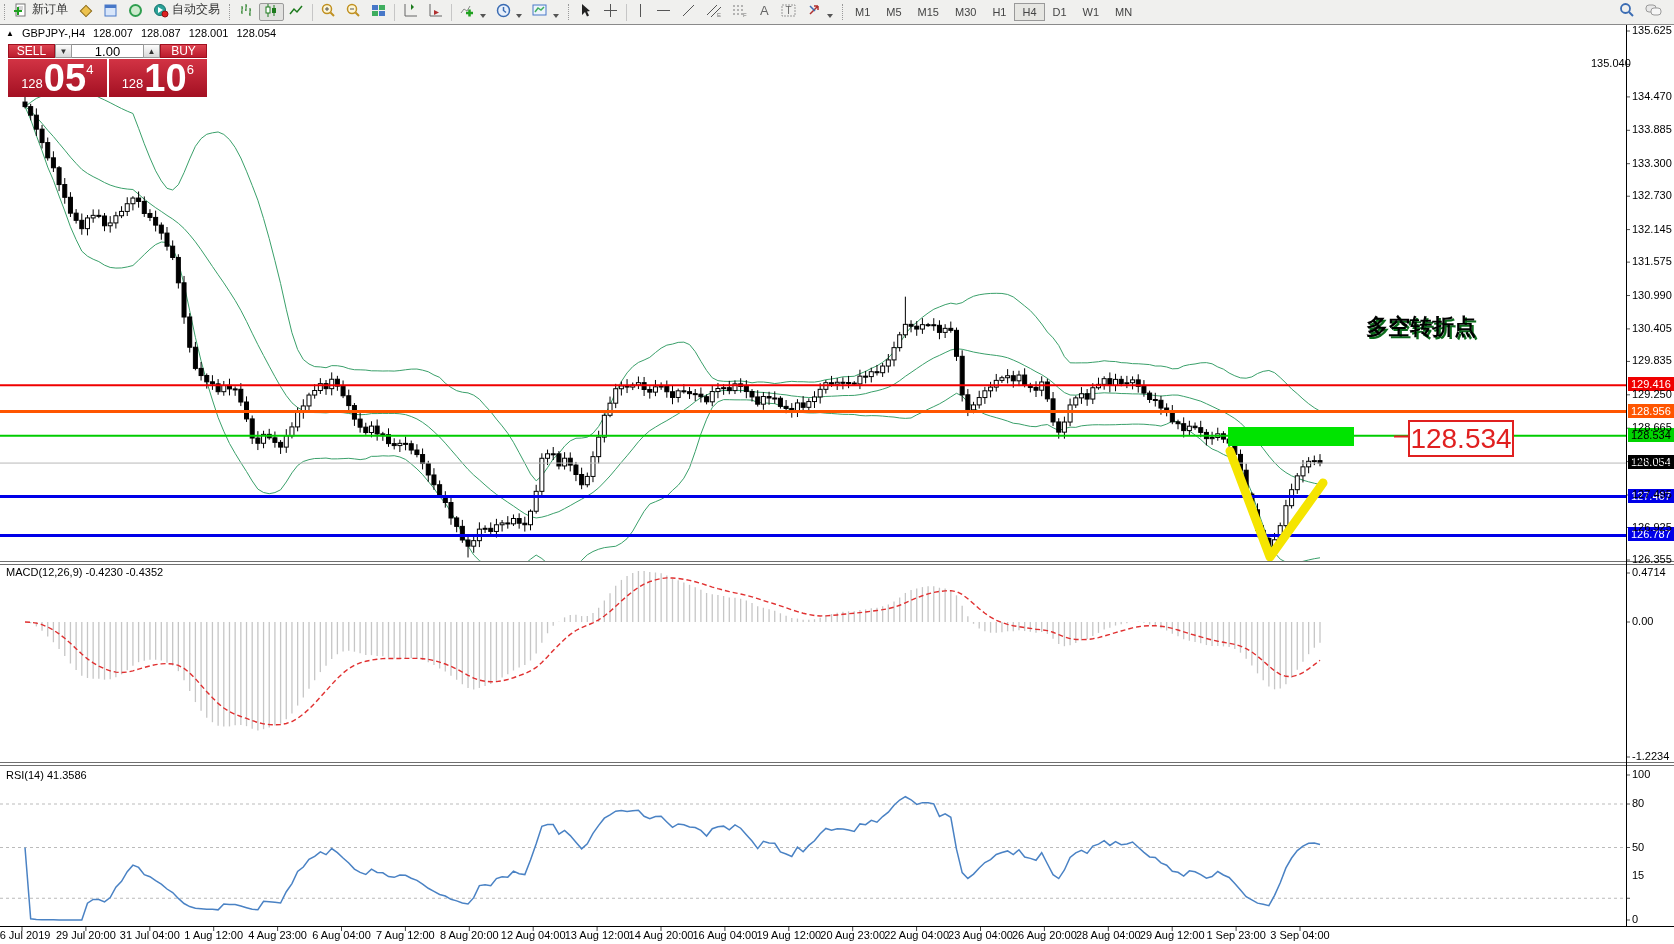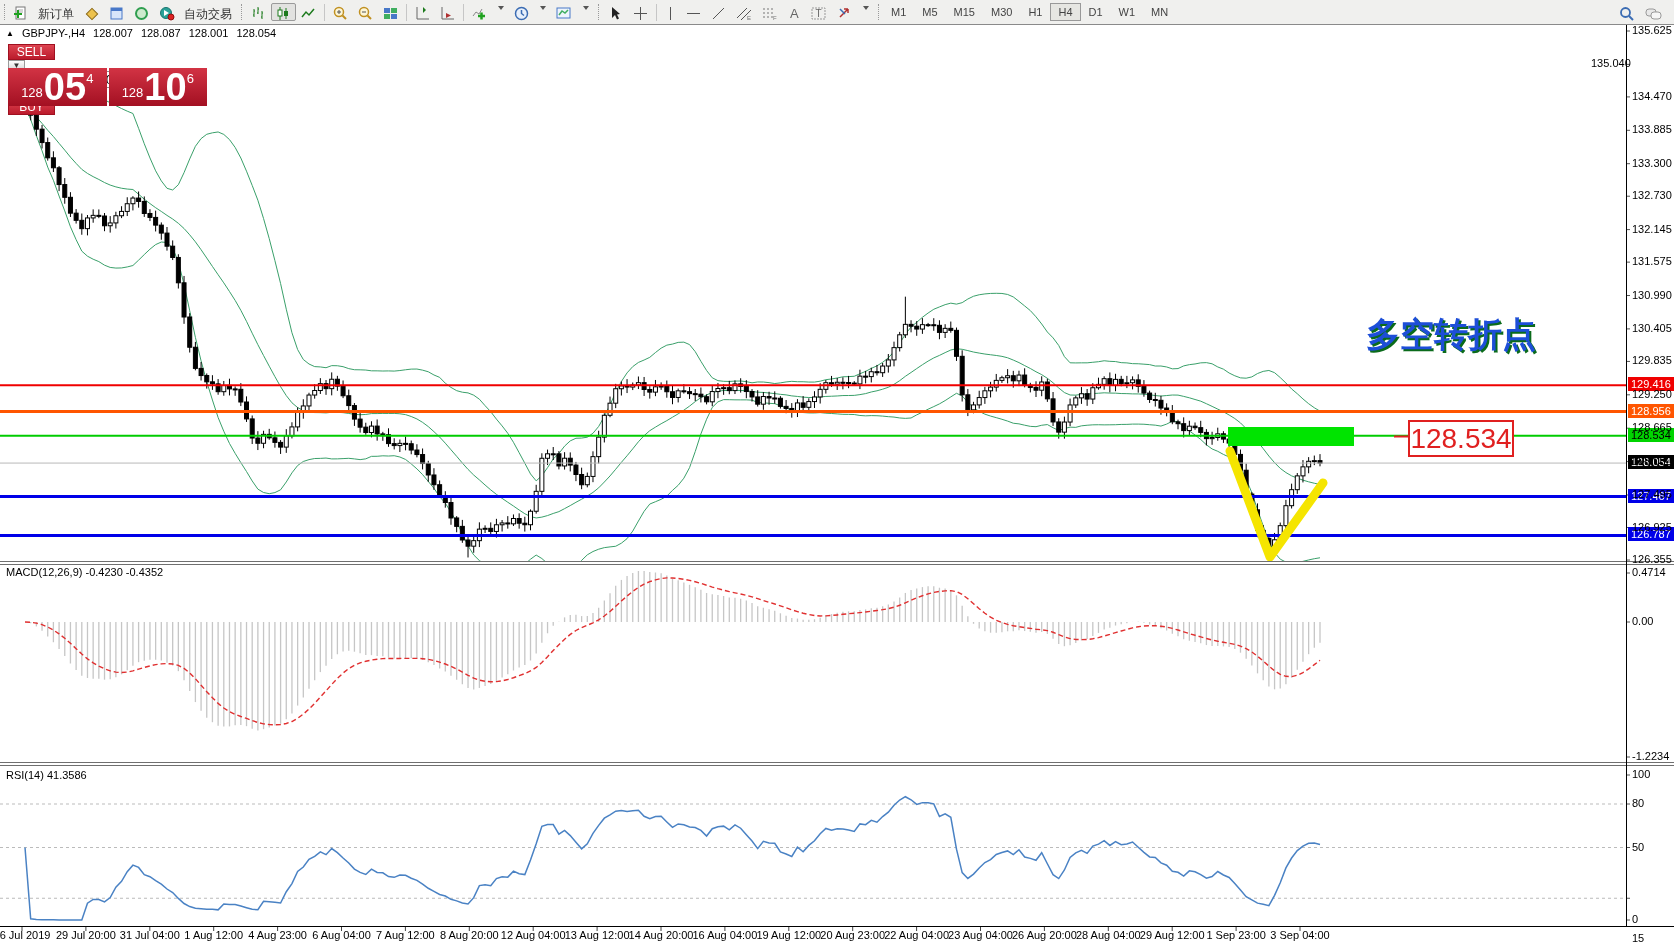--- a/index.html
+++ b/index.html
@@ -3,21 +3,21 @@
 <meta charset="utf-8">
 <style>
   html,body{margin:0;padding:0;background:#fff;}
   #app{position:relative;width:1674px;height:944px;overflow:hidden;background:#fff;
        font-family:"Liberation Sans","DejaVu Sans",sans-serif;}
   
   #toolbar{position:absolute;left:0;top:0;width:1674px;height:24px;background:#f0f0ee;
            border-bottom:1px solid #8a8a8a;display:flex;align-items:center;z-index:30;font-size:12px;color:#333;}
   .handle{border-left:1px dotted #9a9a9a;height:16px;margin:0 4px;}
   .vsep{width:1px;height:17px;background:#c6c6c6;margin:0 3px;}
-  .tool{display:flex;align-items:flex-start;gap:9px;padding:2px 4px;border:1px solid transparent;
+  .tool{display:flex;align-items:flex-end;gap:3px;padding:2px 4px;border:1px solid transparent;
         border-radius:2px;height:18px;box-sizing:border-box;cursor:default;}
   .tool.pressed{background:#e2e2e0;border-color:#9a9a9a;}
   .tool svg{display:block;}
   .caret{width:0;height:0;border-left:3px solid transparent;border-right:3px solid transparent;
          border-top:4px solid #555;margin-left:2px;}
   .tf{padding:2px 7px;height:18px;box-sizing:border-box;border:1px solid transparent;font-size:11px;color:#444;}
   .tf.active{background:#eceme8;background:#e6e6e2;border-color:#999;}
   #tbright{margin-left:auto;display:flex;align-items:center;margin-right:6px;}
   
   #chart-svg{position:absolute;left:0;top:0;z-index:1;}
@@ -31,21 +31,21 @@
   #vaxis{position:absolute;left:1626px;top:24px;width:1px;height:902px;background:#000;z-index:4;}
   #baseline{position:absolute;left:0;top:926px;width:1674px;height:1px;background:#000;z-index:4;}
   #symbol-info{position:absolute;left:6px;top:27px;z-index:6;font:11px "Liberation Sans","DejaVu Sans",sans-serif;
                color:#000;display:flex;gap:8px;align-items:center;}
   #symbol-info .tri{font-size:8px;}
   #macd-info,#rsi-info{position:absolute;left:6px;z-index:6;font:11px "Liberation Sans","DejaVu Sans",sans-serif;color:#000;}
   #macd-info{top:566px;} #rsi-info{top:769px;}
   
   #order-panel{position:absolute;left:8px;top:44px;width:199px;z-index:8;
                font-family:"Liberation Sans","DejaVu Sans",sans-serif;}
-  #op-row1{display:flex;height:23px;flex-direction:column;}
+  #op-row1{display:flex;height:14px;}
   .opbtn{width:47px;background:linear-gradient(#dd4350,#bb1b2c);color:#fff;font-size:12px;
          display:flex;align-items:center;justify-content:center;border:1px solid #a01020;box-sizing:border-box;}
   .spin{width:17px;background:linear-gradient(#fdfdfd,#d8d8d8);border:1px solid #9a9a9a;box-sizing:border-box;
         display:flex;align-items:center;justify-content:center;font-size:8px;color:#333;}
   #vol{flex:1;border:1px solid #8a8a8a;border-left:none;border-right:none;font:13px "Liberation Sans",sans-serif;
        text-align:center;padding:0 4px;min-width:0;}
   #op-row2{display:flex;margin-top:1px;height:38px;gap:2px;}
   .tile{flex:1;background:linear-gradient(#d23344,#a31022);color:#fff;display:flex;align-items:flex-end;
         justify-content:center;padding-bottom:3px;}
   .tile .sm{font-size:13px;margin:0 1px 3px 0;}
@@ -1133,21 +1133,21 @@
       <div class="axlbl" style="left: 1632px; top: 454.593px;">128.080</div>
       <div class="axlbl" style="left: 1632px; top: 487.979px;">127.495</div>
       <div class="axlbl" style="left: 1632px; top: 520.509px; text-align: right;">126.925</div>
       <div class="axlbl" style="left: 1632px; top: 553.039px;">126.355</div>
       <div class="axlbl" style="left: 1632px; top: 566px;">0.4714</div>
       <div class="axlbl" style="left: 1632px; top: 615px;">0.00</div>
       <div class="axlbl" style="left: 1632px; top: 750px;">-1.2234</div>
       <div class="axlbl" style="left: 1632px; top: 768px;">100</div>
       <div class="axlbl" style="left: 1632px; top: 797px;">80</div>
       <div class="axlbl" style="left: 1632px; top: 840.5px;">50</div>
-      <div class="axlbl" style="left: 1632px; top: 932px;">15</div>
+      <div class="axlbl" style="left: 1632px; top: 869px;">15</div>
       <div class="axlbl" style="left: 1632px; top: 913px;">0</div>
       <div class="tlabel" style="left: -18px; top: 929px;">26 Jul 2019</div>
       <div class="tlabel" style="left: 45.9px; top: 929px;">29 Jul 20:00</div>
       <div class="tlabel" style="left: 109.8px; top: 929px;">31 Jul 04:00</div>
       <div class="tlabel" style="left: 173.7px; top: 929px;">1 Aug 12:00</div>
       <div class="tlabel" style="left: 237.6px; top: 929px;">4 Aug 23:00</div>
       <div class="tlabel" style="left: 301.5px; top: 929px;">6 Aug 04:00</div>
       <div class="tlabel" style="left: 365.4px; top: 929px;">7 Aug 12:00</div>
       <div class="tlabel" style="left: 429.3px; top: 929px;">8 Aug 20:00</div>
       <div class="tlabel" style="left: 493.2px; top: 929px;">12 Aug 04:00</div>
@@ -1199,16 +1199,16 @@
         <span class="sup">4</span>
       </div>
       <div class="tile">
         <span class="sm">128</span>
         <span class="big">10</span>
         <span class="sup">6</span>
       </div>
     </div>
   </div>
 
-  <div id="cn-annotation" style="left: 1366px; top: 312px; color: #1d4ed8; font-size: 34px;">多空转折点</div>
+  <div id="cn-annotation" style="left: 1366px; top: 312px; color: #000000; font-size: 22px;">多空转折点</div>
   <div id="price-callout" style="left: 1408px; top: 420px; width: 102px; height: 33px; border-color: rgb(224, 32, 32); color: rgb(224, 32, 32);">128.534</div>
 
 </div>
 
 </body></html>

